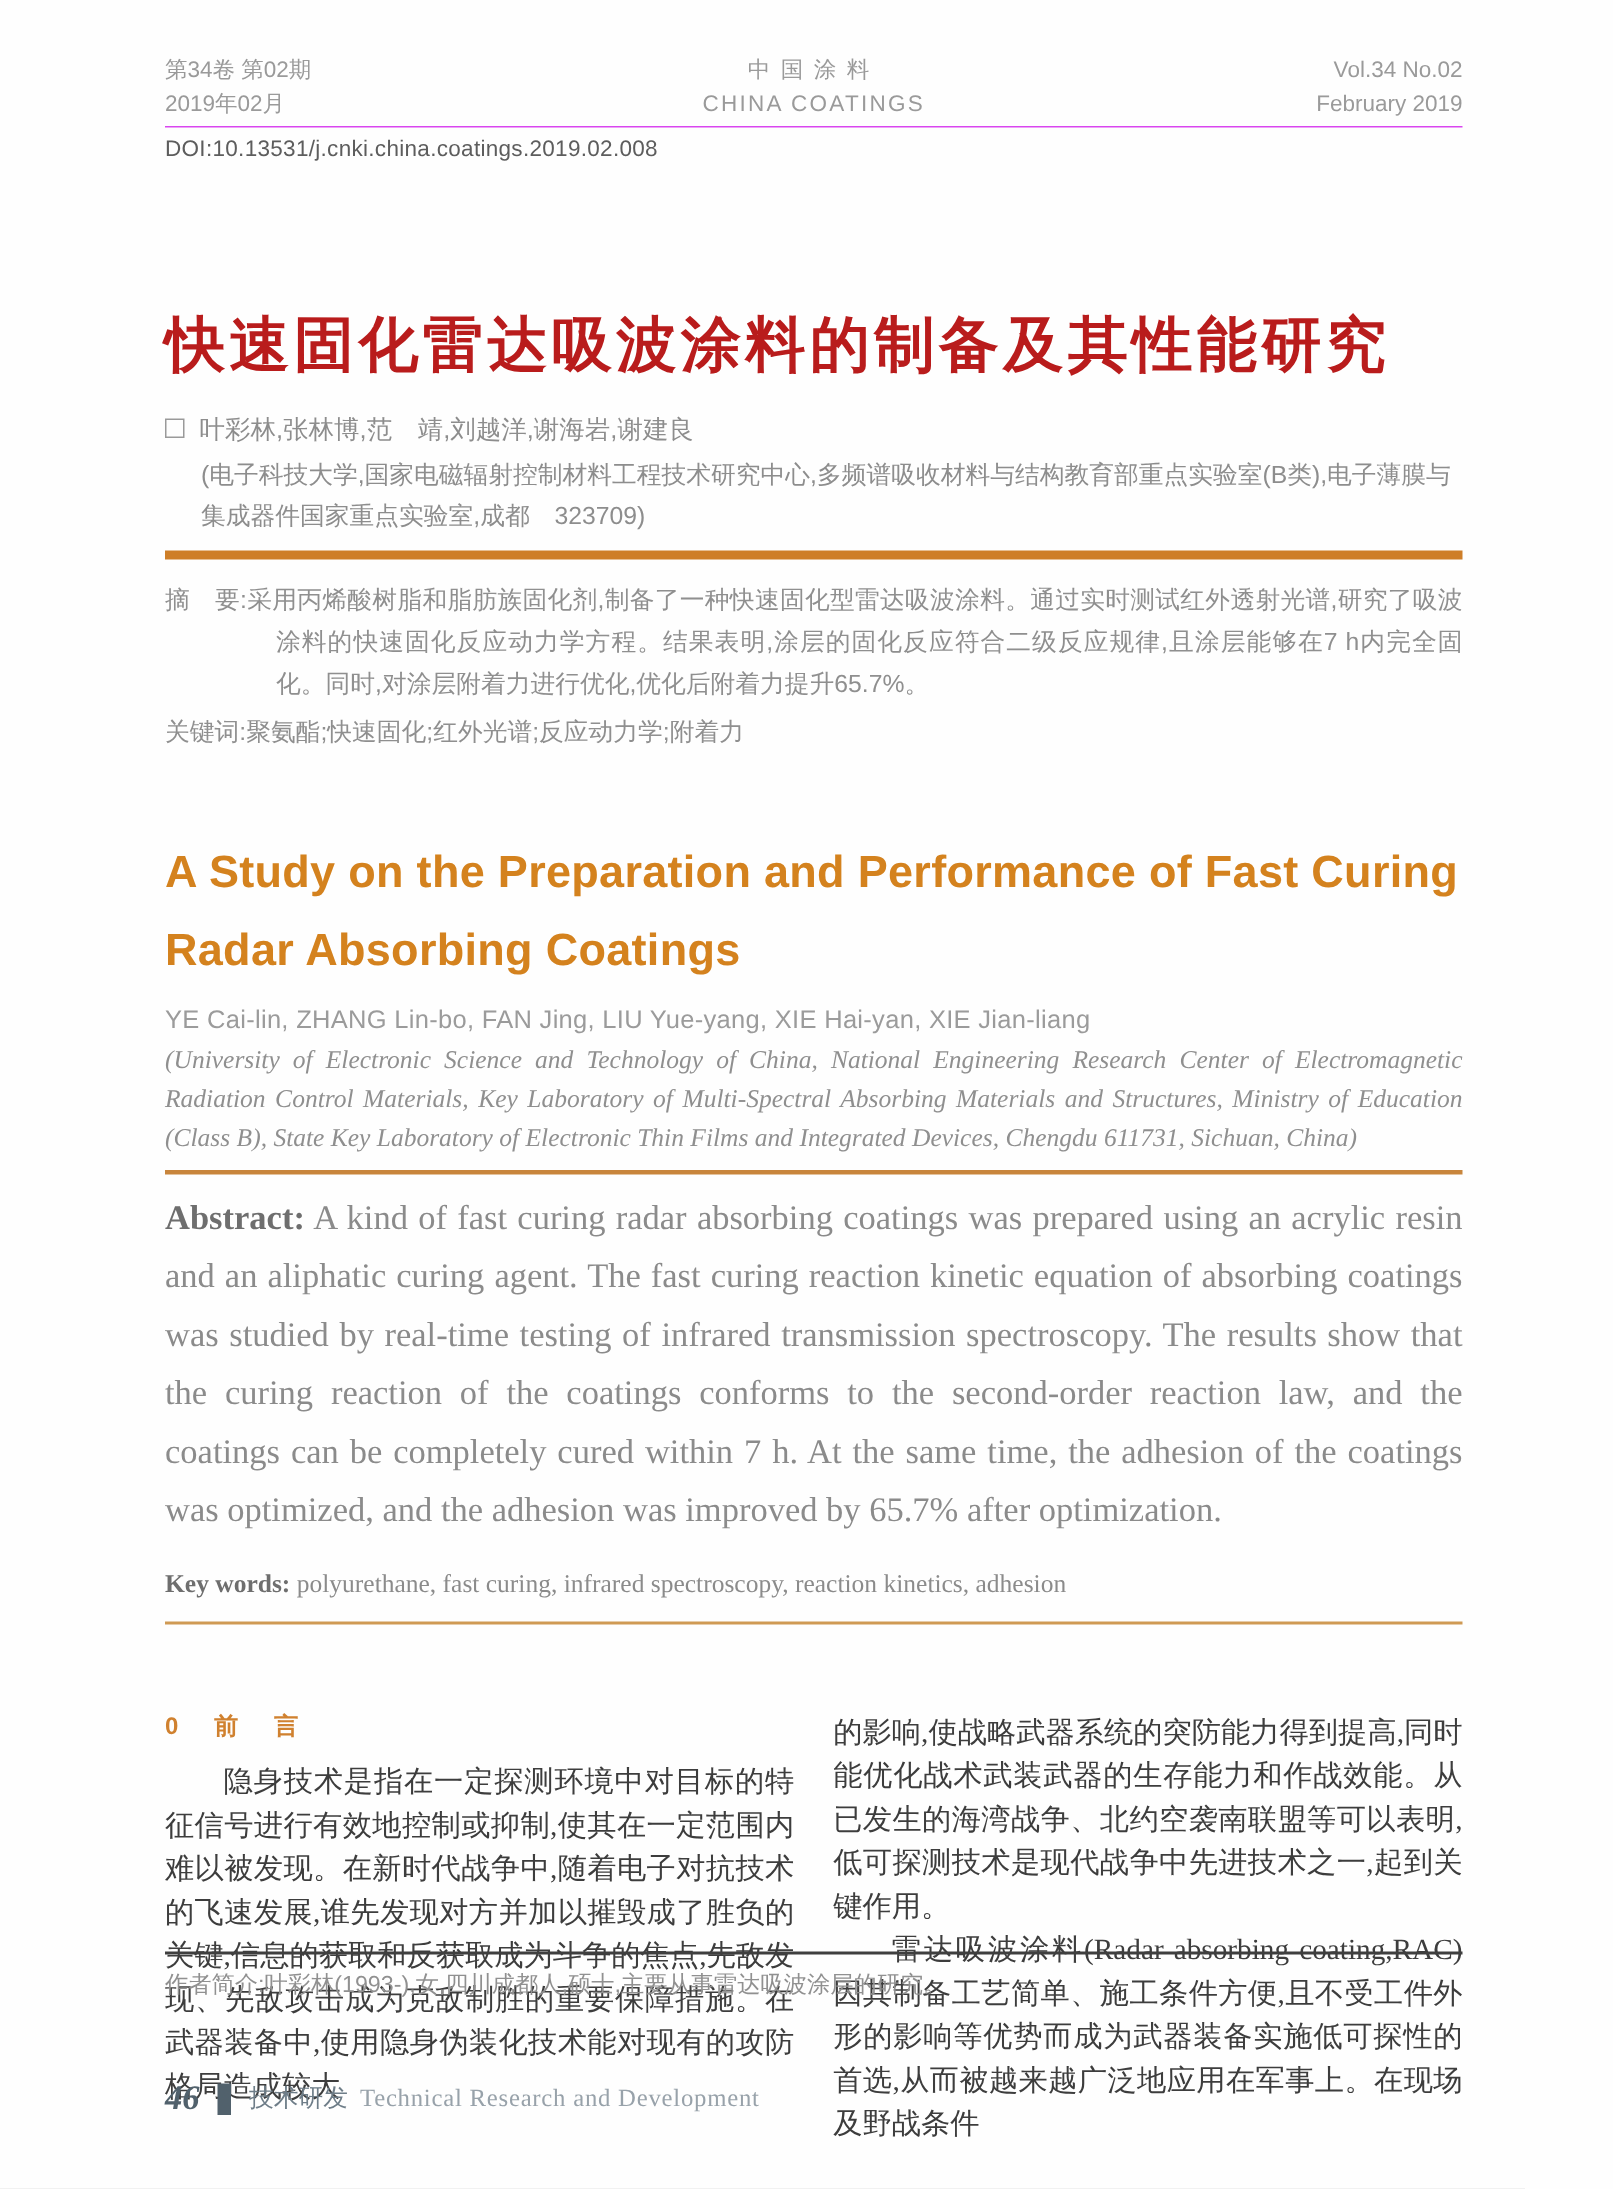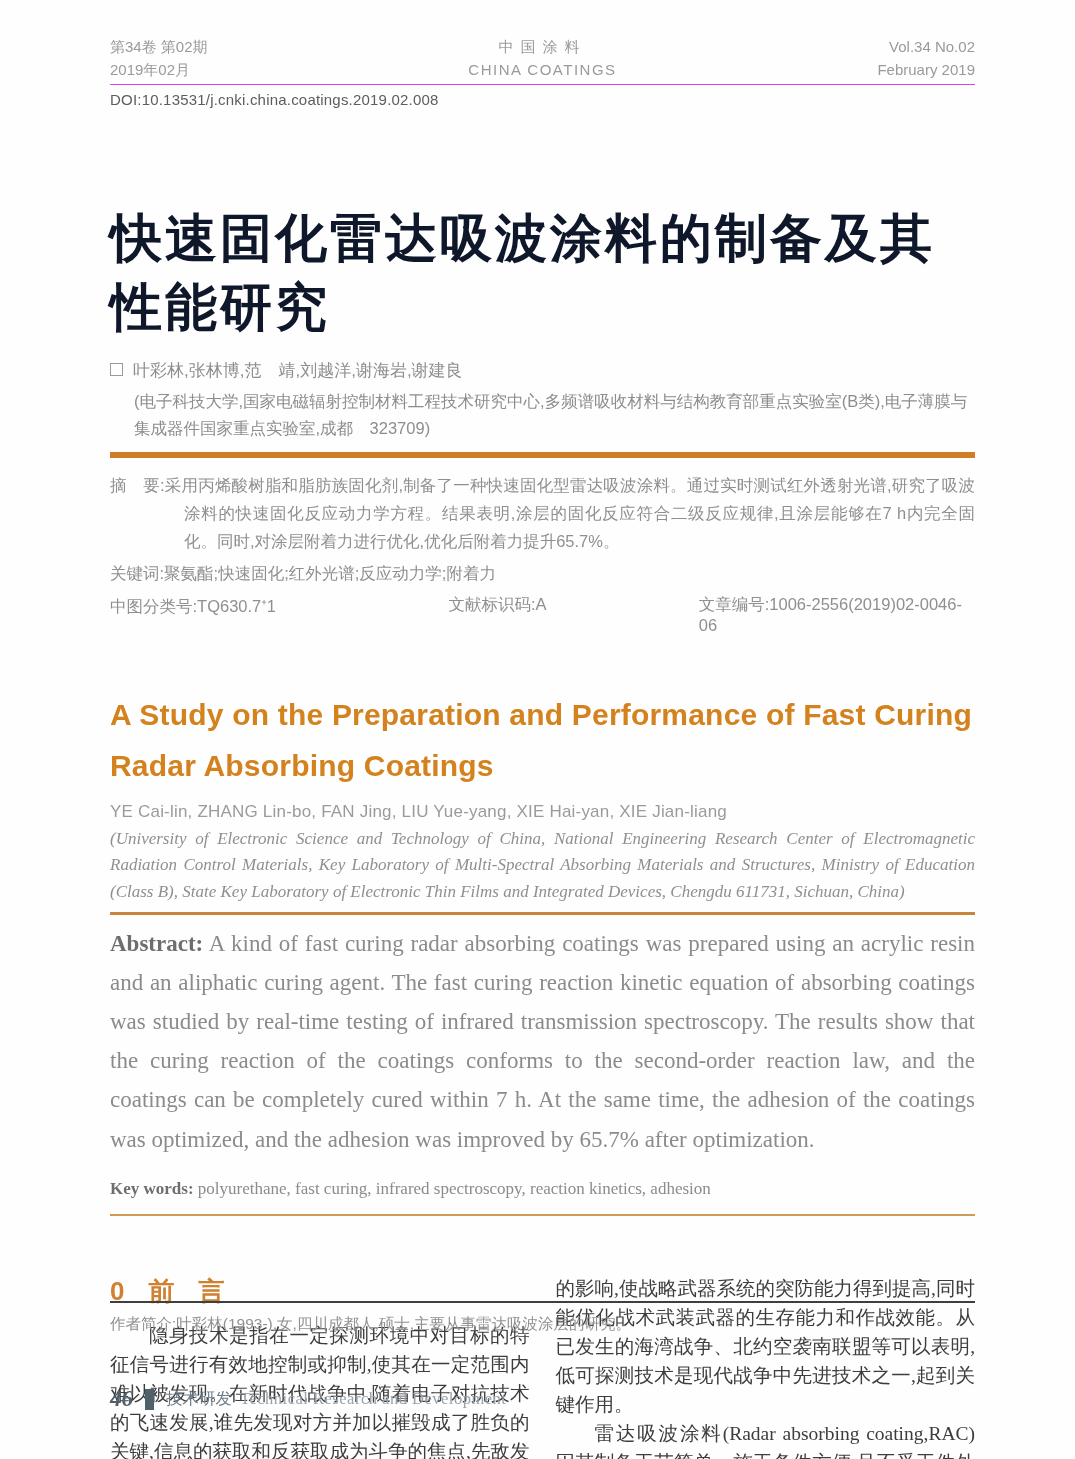--- a/index.html
+++ b/index.html
@@ -29,23 +29,23 @@
   .jheader .center { text-align: center; }
   .jheader .center .cn { letter-spacing: 7px; }
   .jheader .center .en { letter-spacing: 1.5px; }
   .jheader .right { text-align: right; }
   .doi { margin-top: 6px; font-size: 15px; color: #5d5d5d; letter-spacing: 0.2px; }
 
   
   .title-cn {
     margin-top: 96px;
     width: 840px;
-    font-size: 52px;
-    font-weight: bold;
-    color: #0f172a;
+    font-size: 40px;
+    font-weight: bold;
+    color: #b91c1c;
     line-height: 1.32;
     letter-spacing: 3px;
   }
   .authors-cn {
     margin-top: 18px;
     font-size: 17px;
     color: #8d8d8d;
     display: flex;
     align-items: center;
     gap: 10px;
@@ -148,21 +148,21 @@
   }
 
   
   .columns {
     margin-top: 58px;
     display: flex;
     gap: 26px;
   }
   .colL, .colR { flex: 1; }
   .sec-heading {
-    font-size: 26px;
+    font-size: 16px;
     font-weight: bold;
     color: #d0812f;
     letter-spacing: 2px;
     margin-bottom: 12px;
   }
   .sec-heading .num { margin-right: 22px; }
   .sec-heading .word { letter-spacing: 24px; }
   .body-p {
     font-size: 19.5px;
     color: #3d3d3d;
@@ -250,25 +250,20 @@
     <span class="author-marker"></span>
     <span>叶彩林,张林博,范　靖,刘越洋,谢海岩,谢建良</span>
   </div>
   <div class="affil-cn">(电子科技大学,国家电磁辐射控制材料工程技术研究中心,多频谱吸收材料与结构教育部重点实验室(B类),电子薄膜与集成器件国家重点实验室,成都　323709)</div>
 
   <div class="bar-thick"></div>
 
   <p class="abstract-cn"><span>摘　要:</span><span>采用丙烯酸树脂和脂肪族固化剂,制备了一种快速固化型雷达吸波涂料。通过实时测试红外透射光谱,研究了吸波涂料的快速固化反应动力学方程。结果表明,涂层的固化反应符合二级反应规律,且涂层能够在7 h内完全固化。同时,对涂层附着力进行优化,优化后附着力提升65.7%。</span></p>
   <p class="keywords-cn"><span>关键词:</span><span>聚氨酯;快速固化;红外光谱;反应动力学;附着力</span></p>
 
-  <div class="meta-row">
-    <span class="m1"><span>中图分类号:</span><span>TQ630.7⁺1</span></span>
-    <span class="m2"><span>文献标识码:</span><span>A</span></span>
-    <span class="m3"><span>文章编号:</span><span>1006-2556(2019)02-0046-06</span></span>
-  </div>
 
   <h2 class="title-en">A Study on the Preparation and Performance of Fast Curing Radar Absorbing Coatings</h2>
   <div class="authors-en">YE Cai-lin, ZHANG Lin-bo, FAN Jing, LIU Yue-yang, XIE Hai-yan, XIE Jian-liang</div>
   <div class="affil-en">(University of Electronic Science and Technology of China, National Engineering Research Center of Electromagnetic Radiation Control Materials, Key Laboratory of Multi-Spectral Absorbing Materials and Structures, Ministry of Education (Class B), State Key Laboratory of Electronic Thin Films and Integrated Devices, Chengdu 611731, Sichuan, China)</div>
 
   <div class="rule-orange"></div>
 
   <p class="abstract-en"><b>Abstract:</b><span> A kind of fast curing radar absorbing coatings was prepared using an acrylic resin and an aliphatic curing agent. The fast curing reaction kinetic equation of absorbing coatings was studied by real-time testing of infrared transmission spectroscopy. The results show that the curing reaction of the coatings conforms to the second-order reaction law, and the coatings can be completely cured within 7 h. At the same time, the adhesion of the coatings was optimized, and the adhesion was improved by 65.7% after optimization.</span></p>
   <p class="keywords-en"><b>Key words:</b><span> polyurethane, fast curing, infrared spectroscopy, reaction kinetics, adhesion</span></p>
 

